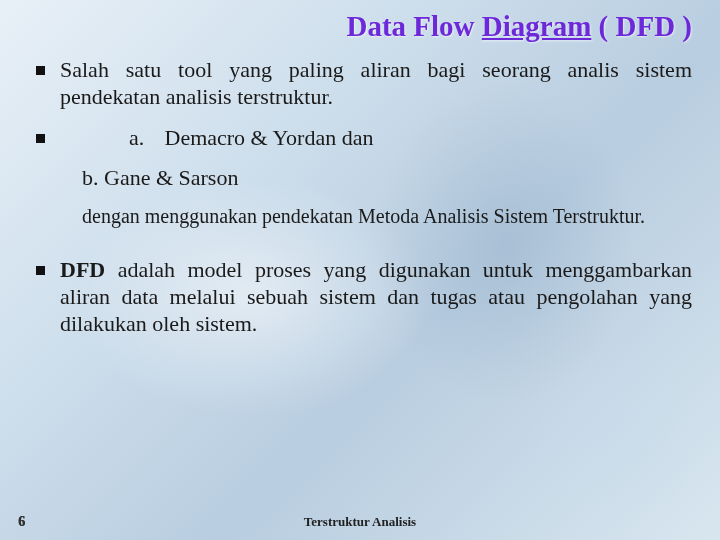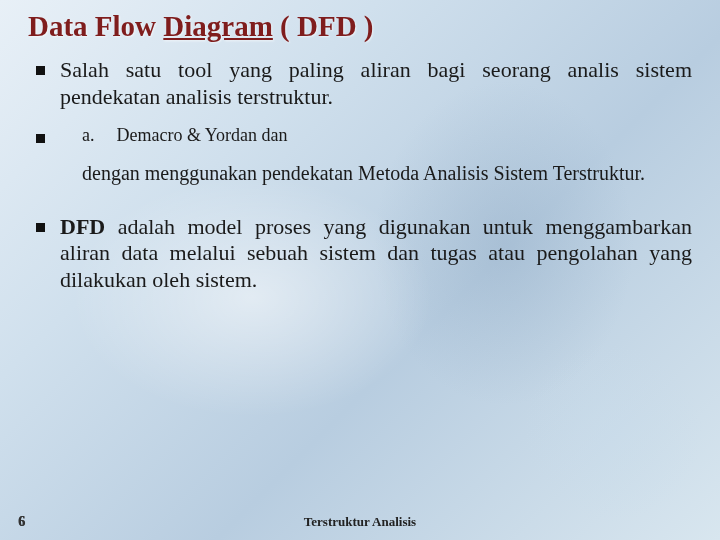--- a/index.html
+++ b/index.html
@@ -20,24 +20,24 @@
       radial-gradient(ellipse 200px 250px at 70% 45%, rgba(120,150,180,0.25) 0%, transparent 65%),
       radial-gradient(ellipse 150px 150px at 85% 80%, rgba(200,220,235,0.4) 0%, transparent 60%);
     pointer-events: none;
   }
   .slide {
     position: relative;
     padding: 10px 28px 0 28px;
     height: 100%;
   }
   .title {
-    text-align: left;
+    text-align: right;
     font-size: 29px;
     font-weight: bold;
-    color: #7f1d1d;
+    color: #6d28d9;
     text-shadow: 1px 1px 2px rgba(255,255,255,0.6);
     margin-bottom: 14px;
   }
   .title u { text-decoration: underline; }
   ul.main { list-style: none; margin-left: 6px; }
   ul.main > li {
     position: relative;
     padding-left: 26px;
     font-size: 22px;
     line-height: 1.22;
@@ -48,22 +48,23 @@
     content: "";
     position: absolute;
     left: 2px;
     top: 9px;
     width: 9px;
     height: 9px;
     background: #111;
   }
   .sublist { margin: 10px 0 6px 22px; }
   .subitem-a {
-    font-size: 18px;
+    font-size: 22px;
     margin-bottom: 14px;
+    margin-left: 47px;
   }
   .subitem-a .lab { display: inline-block; width: 30px; }
   .subitem-b {
     font-size: 22px;
     margin-bottom: 12px;
   }
   .para {
     font-size: 20px;
     text-align: justify;
     margin-left: 22px;
@@ -102,20 +103,24 @@
   <ul class="main">
     <li>
       <span>Salah satu tool yang paling aliran bagi seorang analis sistem pendekatan analisis terstruktur.</span>
     </li>
     <li>
       <div class="sublist">
         <div class="subitem-a">
           <span class="lab">a.</span>
           <span>Demacro &amp; Yordan dan</span>
         </div>
+        <div class="subitem-b">
+          <span>b.</span>
+          <span>Gane &amp; Sarson</span>
+        </div>
       </div>
       <div class="para">dengan menggunakan pendekatan Metoda Analisis Sistem Terstruktur.</div>
     </li>
     <li class="li3">
       <span class="bold">DFD</span><span> adalah model proses yang digunakan untuk menggambarkan aliran data melalui sebuah sistem dan tugas atau pengolahan yang dilakukan oleh sistem.</span>
     </li>
   </ul>
 
   <div class="footer">
     <span class="center">Terstruktur Analisis</span>

